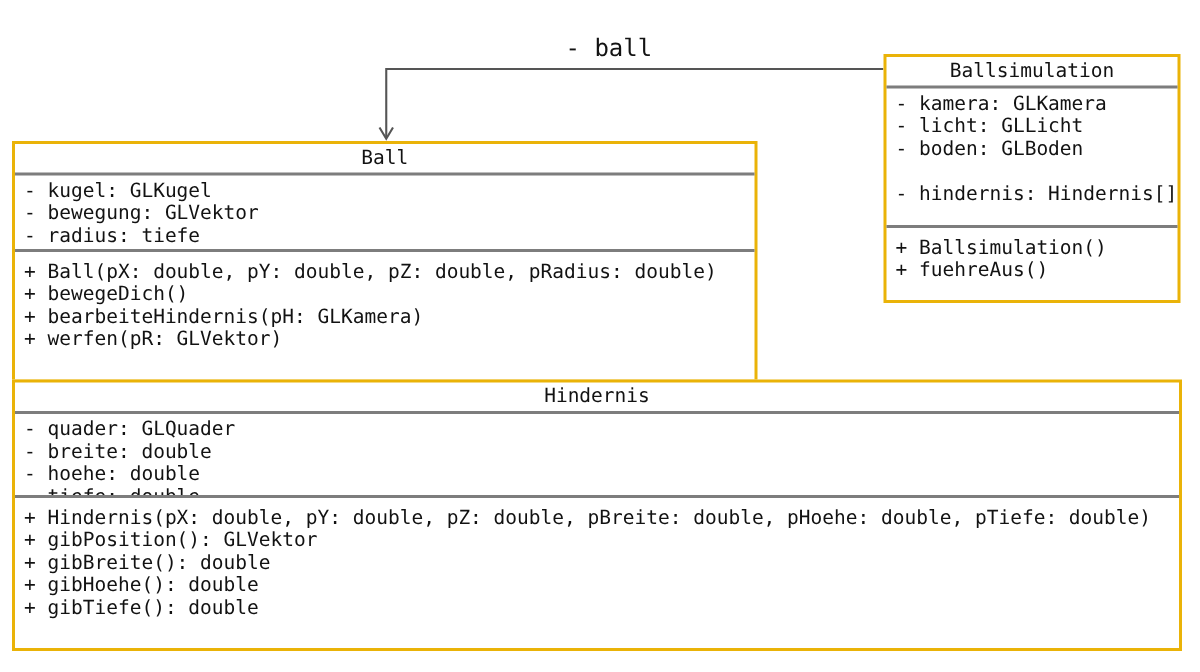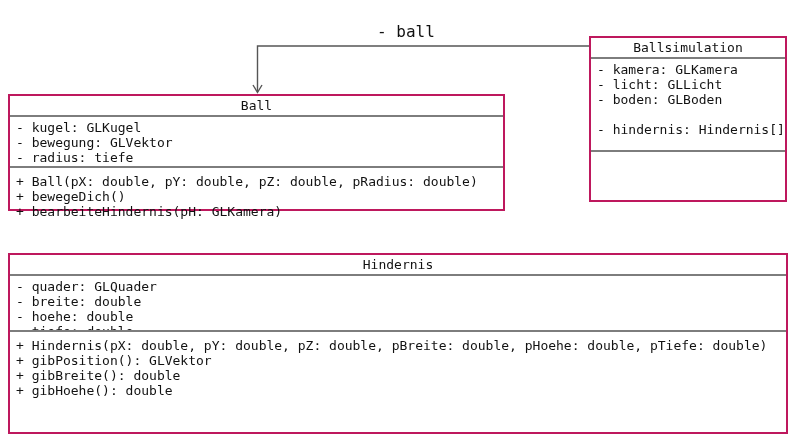--- a/index.html
+++ b/index.html
@@ -6,39 +6,39 @@
   html, body { background: #ffffff; }
   body {
     width: 800px; height: 448px;
     font-family: "DejaVu Sans Mono", "Liberation Mono", monospace;
     overflow: hidden;
   }
   .canvas { position: relative; width: 800px; height: 448px; background: #ffffff; }
 
   .uml-class {
     position: absolute;
-    border: 2px solid #be185d;
+    border: 2px solid #eab308;
     background: #ffffff;
     color: #121212;
     font-size: 13px;
     line-height: 15px;
   }
   .uml-title {
     height: 21px;
     line-height: 19px;
     border-bottom: 2px solid #7d7d7d;
     text-align: center;
     white-space: pre;
   }
   .uml-section { padding: 3px 6px; white-space: pre; overflow: hidden; }
   .uml-attrs { border-bottom: 2px solid #7d7d7d; }
   .uml-methods { padding-top: 6px; }
   .uml-section .line { white-space: pre; }
 
-  #box-ball      { left: 8px;   top: 94px;  width: 497px; height: 117px; }
+  #box-ball      { left: 8px;   top: 94px;  width: 497px; height: 161px; }
   #box-ball .uml-attrs { height: 51px; }
 
   #box-ballsim   { left: 589px; top: 36px;  width: 198px; height: 166px; }
   #box-ballsim .uml-attrs { height: 93px; }
 
   #box-hindernis { left: 8px;   top: 253px; width: 780px; height: 181px; }
   #box-hindernis .uml-attrs { height: 56px; }
 
   .connector-svg { position: absolute; left: 0; top: 0; width: 800px; height: 448px; pointer-events: none; }
   .assoc-label {
@@ -54,27 +54,28 @@
   <svg class="connector-svg" viewBox="0 0 800 448" xmlns="http://www.w3.org/2000/svg">
     <polyline points="589,46 257.5,46 257.5,92" fill="none" stroke="#555555" stroke-width="1.4"></polyline>
     <polyline points="253,85 257.5,92.5 262,85" fill="none" stroke="#555555" stroke-width="1.4"></polyline>
   </svg>
 
   <div class="assoc-label">- ball</div>
 
   <div class="uml-class" id="box-ball">
     <div class="uml-title">Ball</div>
     <div class="uml-section uml-attrs"><div class="line">- kugel: GLKugel</div><div class="line">- bewegung: GLVektor</div><div class="line">- radius: tiefe</div></div>
-    <div class="uml-section uml-methods"><div class="line">+ Ball(pX: double, pY: double, pZ: double, pRadius: double)</div><div class="line">+ bewegeDich()</div><div class="line">+ bearbeiteHindernis(pH: GLKamera)</div></div>
+    <div class="uml-section uml-methods"><div class="line">+ Ball(pX: double, pY: double, pZ: double, pRadius: double)</div><div class="line">+ bewegeDich()</div><div class="line">+ bearbeiteHindernis(pH: GLKamera)</div><div class="line">+ werfen(pR: GLVektor)</div></div>
   </div>
 
   <div class="uml-class" id="box-ballsim">
     <div class="uml-title">Ballsimulation</div>
     <div class="uml-section uml-attrs"><div class="line">- kamera: GLKamera</div><div class="line">- licht: GLLicht</div><div class="line">- boden: GLBoden</div><div class="line">&nbsp;</div><div class="line">- hindernis: Hindernis[]</div></div>
+    <div class="uml-section uml-methods"><div class="line">+ Ballsimulation()</div><div class="line">+ fuehreAus()</div></div>
   </div>
 
   <div class="uml-class" id="box-hindernis">
     <div class="uml-title">Hindernis</div>
     <div class="uml-section uml-attrs"><div class="line">- quader: GLQuader</div><div class="line">- breite: double</div><div class="line">- hoehe: double</div><div class="line">- tiefe: double</div></div>
-    <div class="uml-section uml-methods"><div class="line">+ Hindernis(pX: double, pY: double, pZ: double, pBreite: double, pHoehe: double, pTiefe: double)</div><div class="line">+ gibPosition(): GLVektor</div><div class="line">+ gibBreite(): double</div><div class="line">+ gibHoehe(): double</div></div>
+    <div class="uml-section uml-methods"><div class="line">+ Hindernis(pX: double, pY: double, pZ: double, pBreite: double, pHoehe: double, pTiefe: double)</div><div class="line">+ gibPosition(): GLVektor</div><div class="line">+ gibBreite(): double</div><div class="line">+ gibHoehe(): double</div><div class="line">+ gibTiefe(): double</div></div>
   </div>
 
 </div>
 
 </body></html>

